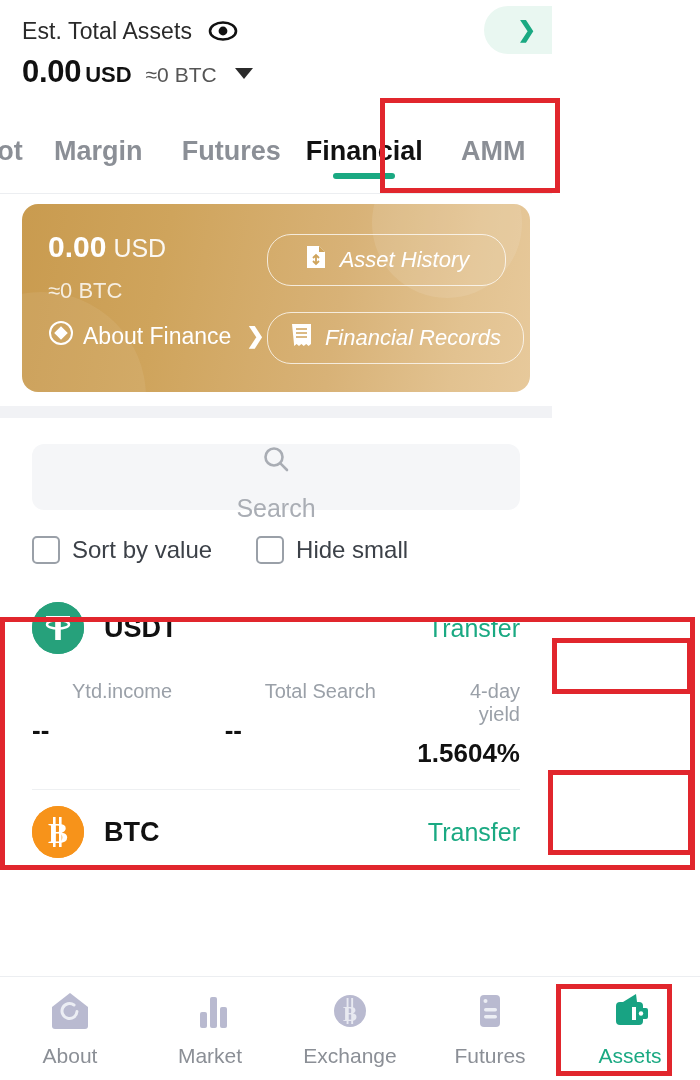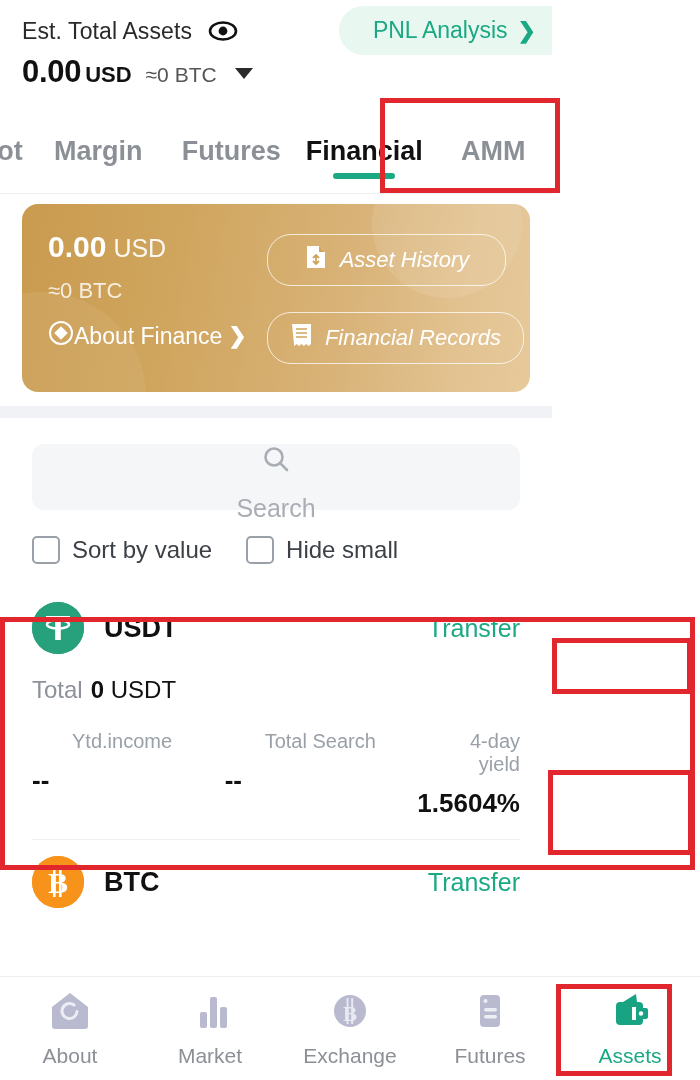--- a/index.html
+++ b/index.html
@@ -66,42 +66,42 @@
     background: rgba(255,255,255,.10); top: -56px; left: 350px;
   }
   .gold-card .blob2 {
     position:absolute; width: 210px; height: 210px; border-radius: 50%;
     background: rgba(255,255,255,.07); top: 88px; left: -86px;
   }
   .g-amt { font-size: 30px; font-weight: 700; position:relative; z-index:2; }
   .g-amt .unit { font-size: 25px; font-weight: 400; color: rgba(255,255,255,.92); margin-left: 7px; }
   .g-btc { font-size: 22px; color: rgba(255,255,255,.82); margin-top: 14px; position:relative; z-index:2;}
   .g-about {
-    display:flex; align-items:center; gap: 0; margin-top: 16px;
+    display:flex; align-items:center; gap: 9px; margin-top: 16px;
     font-size: 23px; color:#fff; position:relative; z-index:2;
   }
   .g-about .chev { font-size: 22px; font-weight: 700; margin-left: 6px; }
   .gold-btns { position:absolute; right: 24px; top: 30px; z-index: 3; }
   .gold-pill {
     display:flex; align-items:center; justify-content:center; gap: 12px;
     border: 1.5px solid rgba(255,255,255,.75); border-radius: 24px;
     padding: 9px 22px; font-size: 22px; color:#fff; white-space:nowrap;font-style:italic;
   }
   .gold-pill + .gold-pill { margin-top: 26px; margin-right: -18px; }
 
   .band { height: 12px; background: #f1f2f5; }
 
   
   .search-wrap { padding: 26px 32px 0 32px; }
   .search-box {
     display:flex; align-items:center; gap:16px;
     background: #f5f6f8; border-radius: 12px; height: 66px; padding: 0 22px; flex-direction: column;
   }
   .search-ph { font-size: 25px; color: #a9adb4; }
-  .filters { display:flex; align-items:center; gap: 34px; padding: 26px 32px 0 32px; }
+  .filters { display:flex; align-items:center; gap: 44px; padding: 26px 32px 0 32px; }
   .fitem { display:flex; align-items:center; gap: 12px; }
   .cbox { width: 28px; height: 28px; border: 2px solid #9aa0a8; border-radius: 5px; }
   .fitem span { font-size: 24px; color: #3c4148; }
 
   
   .asset-list { padding: 0 22px; margin-top: 22px; }
   .asset-card { padding: 16px 10px 20px 10px; }
   .a-top { display:flex; align-items:center; }
   .coin-ico { width: 52px; height: 52px; border-radius: 50%; flex: none; position: relative; }
   .coin-ico.usdt { background:#26a17b; }
@@ -153,21 +153,20 @@
       </span>
     </div>
     <div class="hdr-row2">
       <div>
         <span class="amt-main">0.00</span><span class="amt-cur">USD</span>
       </div>
       <div class="amt-btc">≈0 BTC</div>
       <span class="caret-down"></span>
     </div>
     <div class="pnl-pill">
-      <span>PNL Analysis</span>
       <span class="pnl-chev">❯</span>
     </div>
   </div>
 
   <div class="tabs">
     <div class="tab t-spot">
       <span>ot</span>
     </div>
     <div class="tab t-margin">
       <span>Margin</span>
@@ -262,23 +261,20 @@
             <circle cx="26" cy="26" r="26" fill="#26a17b"></circle>
             <rect x="14" y="14" width="24" height="5.4" fill="#fff"></rect>
             <rect x="23.2" y="17" width="5.6" height="21" fill="#fff"></rect>
             <ellipse cx="26" cy="22.4" rx="11" ry="4.2" fill="none" stroke="#fff" stroke-width="2.4"></ellipse>
           </svg>
         </span>
         <span class="coin-name">USDT</span>
         <span class="transfer">Transfer</span>
       </div>
 
-      <div class="a-total">
-        <span>Total</span><b>0</b> <span class="u">USDT</span>
-      </div>
 
       <div class="a-cols">
         <div class="a-col">
           <div class="lbl">Ytd.income</div>
           <div class="val dash">--</div>
         </div>
         <div class="a-col">
           <div class="lbl">Total Search</div>
           <div class="val dash">--</div>
         </div>

